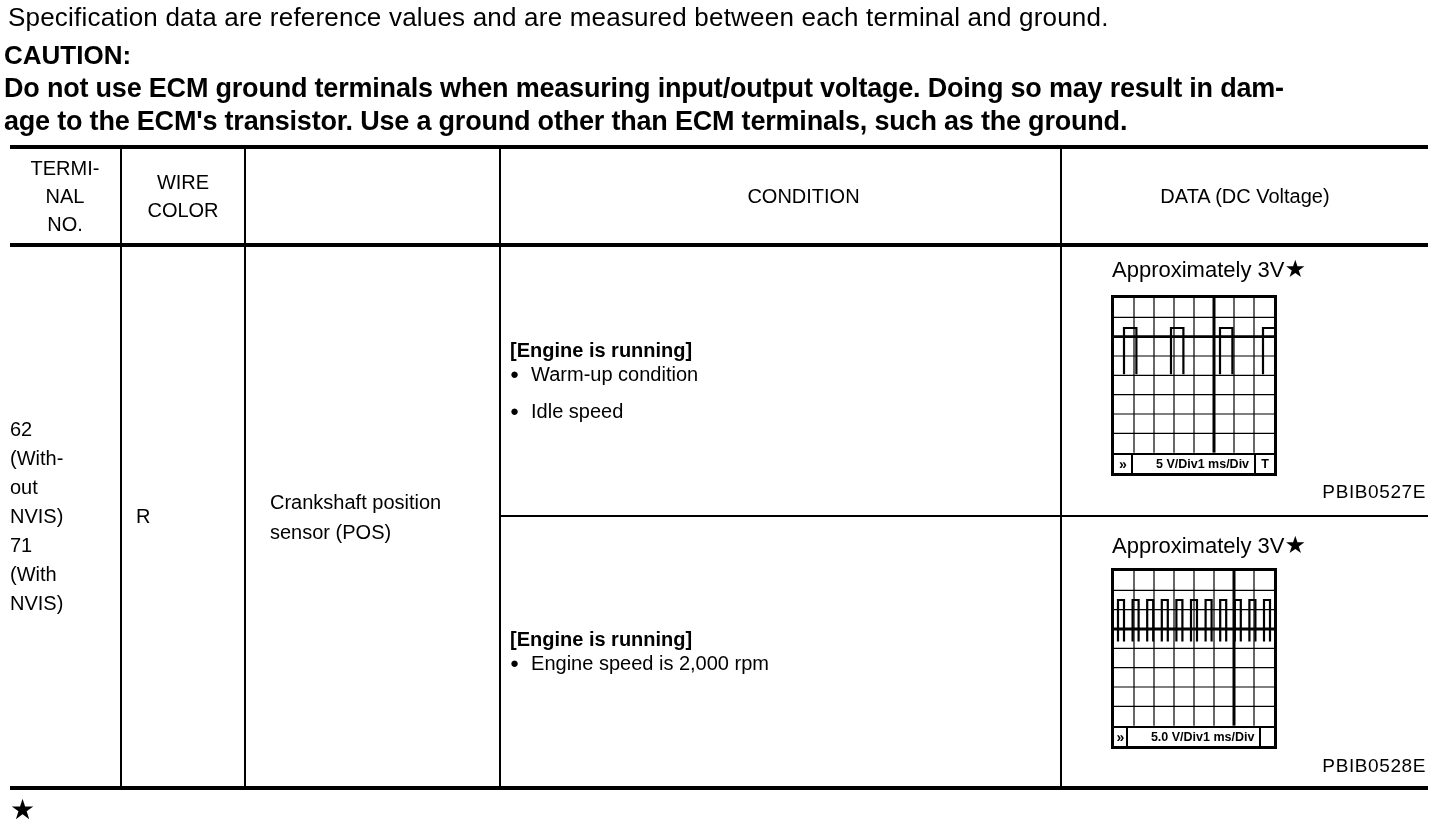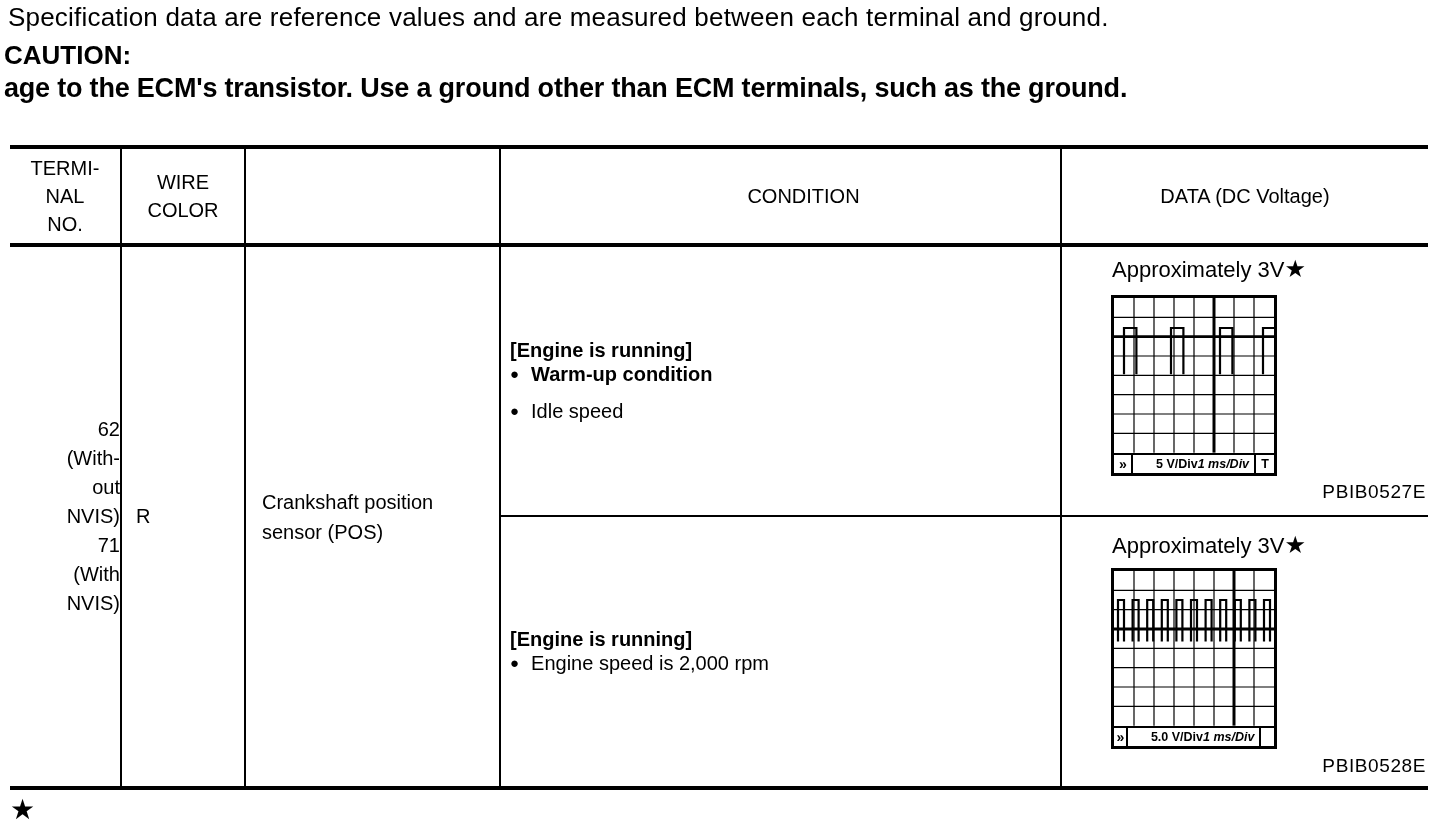--- a/index.html
+++ b/index.html
@@ -21,54 +21,55 @@
   .hrule{position:absolute;left:0;width:1418px;height:4px;background:#000;}
   .hrule.hdr{top:98px;}
   .hrule.top{top:0;}
   .hrule.bot{top:641px;}
   .vline{position:absolute;top:0;height:645px;width:2px;background:#000;}
   .divider{position:absolute;left:491px;top:370px;width:927px;height:2px;background:#000;}
 
   .cell{position:absolute;box-sizing:border-box;font-size:20px;}
   .hcell{top:4px;height:94px;display:flex;flex-direction:column;justify-content:center;align-items:center;text-align:center;line-height:28px;}
 
-  .tcell{top:102px;height:539px;display:flex;flex-direction:column;justify-content:center;align-items:flex-end;text-align:center;line-height:29px;}
+  .tcell{top:102px;height:539px;display:flex;flex-direction:column;justify-content:center;align-items:flex-start;text-align:center;line-height:29px;}
   .wcell{top:102px;height:539px;display:flex;align-items:center;padding-left:14px;}
-  .icell{top:102px;height:539px;display:flex;flex-direction:column;justify-content:center;padding-left:16px;line-height:30px;}
+  .icell{top:102px;height:539px;display:flex;flex-direction:column;justify-content:center;padding-left:24px;line-height:30px;}
 
   .ccell{left:491px;width:559px;display:flex;flex-direction:column;justify-content:center;padding-left:9px;}
   .ccell .cond-heading{font-weight:bold;}
   .cond-bullet{display:flex;align-items:center;}
   .cond-bullet .dot{font-size:15px;margin-right:12px;line-height:24px;}
-  .cond-bullet.bold .btxt{font-weight:bold;}
+  .cond-bullet.bold .btxt{font-weight:normal;}
 
   .dcell{left:1052px;width:366px;}
   .scope-label{position:absolute;left:14px;font-size:22px;white-space:nowrap;margin-left:36px;}
   .scope-label .star{font-size:24px;}
   .fig-code{position:absolute;right:2px;font-size:19px;letter-spacing:.6px;}
 
   .scope-box{position:absolute;left:49px;width:166px;height:181px;border:3px solid #000;box-sizing:border-box;display:flex;flex-direction:column;background:#fff;}
   .scope-screen{flex:1 1 auto;overflow:hidden;}
   .scope-screen svg{display:block;width:160px;height:100%;}
   .scope-bar{height:19px;border-top:2.5px solid #000;display:flex;align-items:center;font-weight:bold;font-size:12.5px;}
   .fastbox{width:17px;align-self:stretch;border-right:2.5px solid #000;display:flex;align-items:center;justify-content:center;font-size:14px;letter-spacing:-1px;}
   .vdivlab{margin-left:23px;white-space:nowrap;}
-  .tdivlab{margin-left:auto;margin-right:5px;white-space:nowrap;font-style:italic;}
+  .tdivlab{margin-left:auto;margin-right:5px;white-space:nowrap;}
   .tbox{width:18px;align-self:stretch;border-left:2.5px solid #000;display:flex;align-items:center;justify-content:center;}
 
   
   .footnote{left:10px;top:796px;font-size:21px;display:flex;align-items:center;}
   .footnote .star{font-size:28px;margin-right:2px;line-height:28px;}
 </style>
 </head>
 <body>
 
 <div class="abs intro nowrap">Specification data are reference values and are measured between each terminal and ground.</div>
 <div class="abs caution-label">CAUTION:</div>
 <div class="abs caution-body">
+    <div class="nowrap">Do not use ECM ground terminals when measuring input/output voltage. Doing so may result in dam-</div>
     <div class="nowrap">age to the ECM's transistor. Use a ground other than ECM terminals, such as the ground.</div>
   </div>
 
 <div class="abs table">
   <div class="hrule top"></div>
   <div class="hrule hdr"></div>
   <div class="hrule bot"></div>
   <div class="vline" style="left:110px"></div>
   <div class="vline" style="left:234px"></div>
   <div class="vline" style="left:489px"></div>

